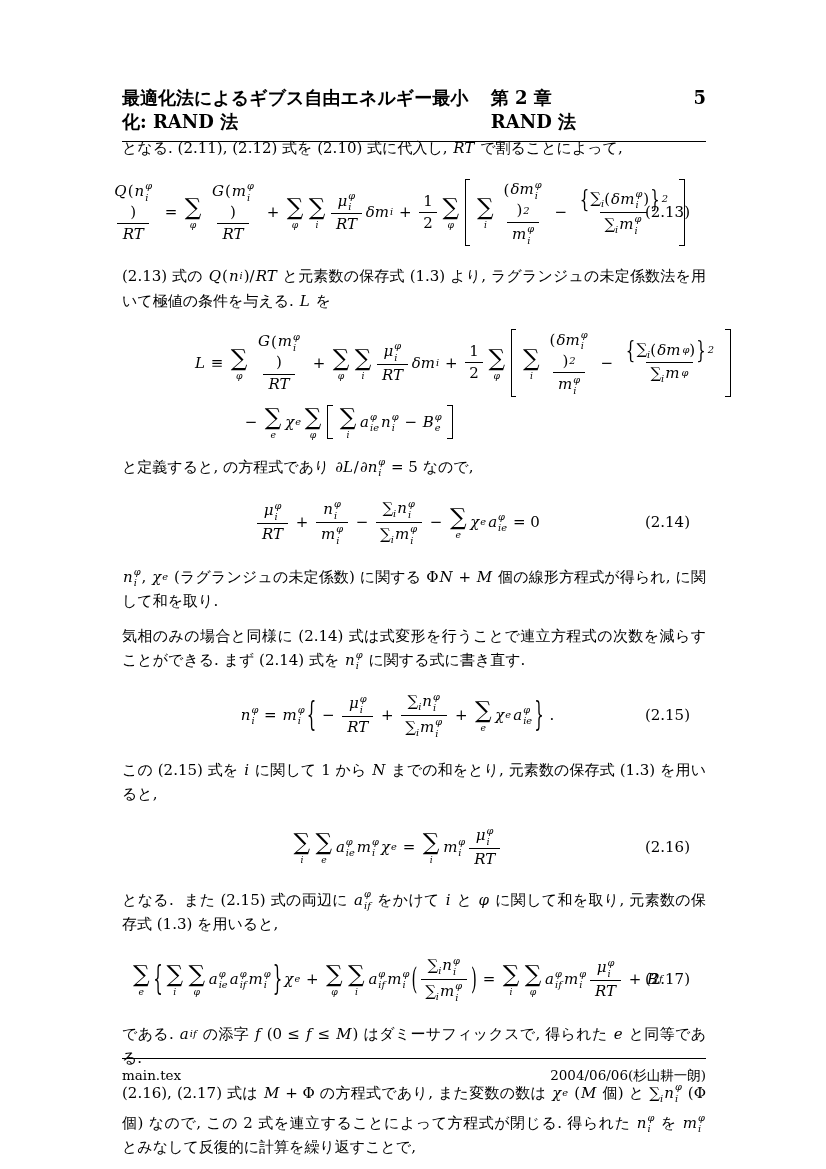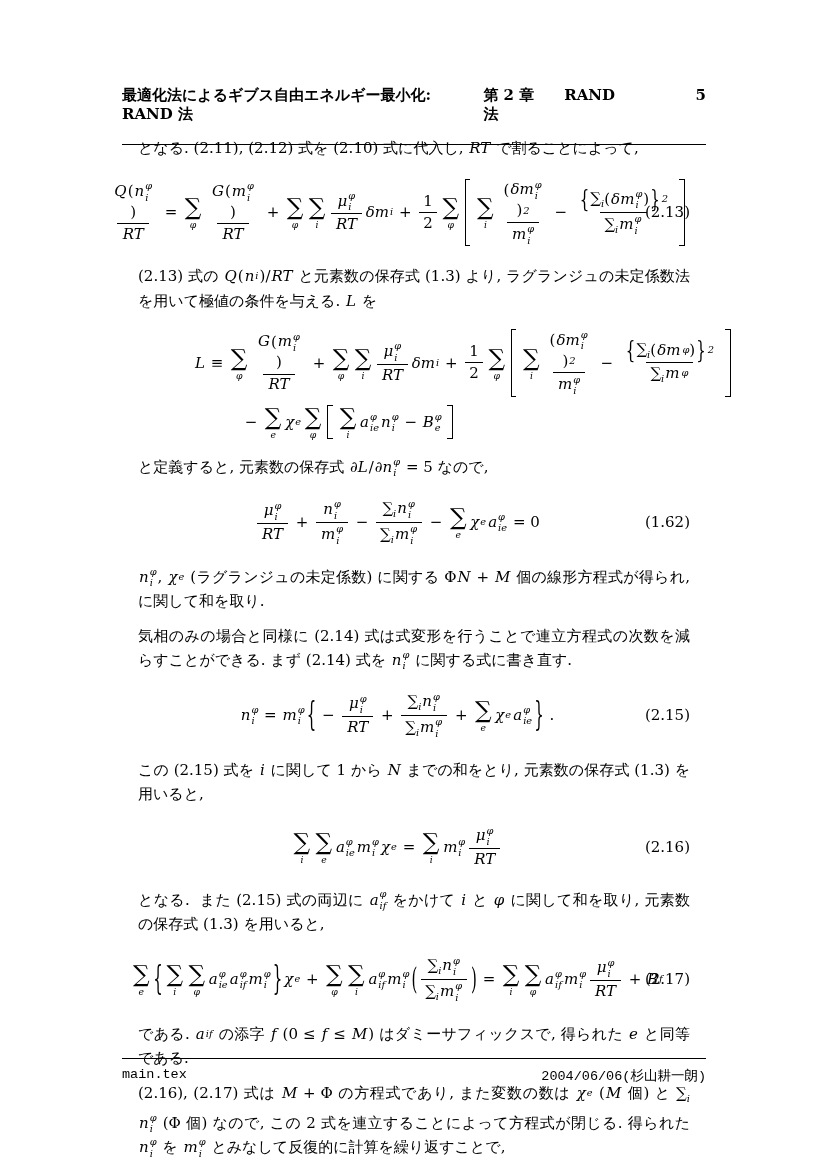--- a/index.html
+++ b/index.html
@@ -1,23 +1,23 @@
 <!DOCTYPE html>
 <html><head>
 <meta charset="utf-8">
 <style>
   html,body{margin:0;padding:0;background:#e8e8e8;}
   .page{position:relative;width:826px;height:1169px;background:#ffffff;margin:0 auto;
         font-family:"DejaVu Serif","Liberation Serif",serif;color:#000;overflow:hidden;}
   .header{position:absolute;left:122px;top:86px;width:584px;display:flex;justify-content:space-between;
-          align-items:center;border-bottom:1.5px solid #000;padding-bottom:20px;font-weight:bold;font-size:15px;}
+          align-items:center;border-bottom:1.5px solid #000;padding-bottom:7px;font-weight:bold;font-size:18px;}
   .header-right{display:flex;align-items:baseline;gap:47px;}
   .header-chapter{margin-right:28px;}
   .content{position:absolute;left:122px;top:126px;width:584px;font-size:15px;line-height:24.5px;}
-  .para{margin:10px 16px;text-align:justify;}
+  .para{margin:10px 0;text-align:justify;}
   .eq{position:relative;display:flex;justify-content:center;align-items:center;margin:6px 0;padding:8px 34px 8px 0;}
   .eq2{position:relative;margin:6px 0 6px 72px;padding:6px 0;}
   .eqrow{display:flex;align-items:center;}
   .eqrow+.eqrow{margin-left:46px;margin-top:8px;}
   .eqnum{position:absolute;right:16px;top:50%;transform:translateY(-50%);}
   .eqbody{display:inline-flex;align-items:center;flex-wrap:nowrap;}
   .mrow{display:inline-flex;align-items:center;}
   .mo{white-space:pre;}
   .op{margin:0 .32em;white-space:pre;}
   .mi{font-style:italic;padding:0 1px;white-space:pre;}
@@ -36,21 +36,21 @@
   .bsb{font-size:.62em;font-style:italic;margin-top:2px;}
   .isw{display:inline;white-space:nowrap;}
   .isb{font-size:.66em;vertical-align:-.38em;font-style:italic;}
   .qb{display:inline-flex;align-items:center;align-self:stretch;margin:0 3px;}
   .qbl,.qbr{align-self:stretch;width:5px;}
   .qbl{border:1.4px solid #000;border-right:0;margin-right:4px;}
   .qbr{border:1.4px solid #000;border-left:0;margin-left:4px;}
   .grp{display:inline-flex;align-items:center;}
   .stretchy{display:inline-block;line-height:1;margin:0 1px;transform:scaleY(var(--s,2));}
   .footer{position:absolute;left:122px;top:1058px;width:584px;border-top:1px solid #000;
-          padding-top:8px;display:flex;justify-content:space-between;font-size:13.5px;font-family:Liberation Mono, monospace;}
+          padding-top:8px;display:flex;justify-content:space-between;font-size:13.5px;}
 </style>
 </head>
 <body>
 
 <div class="page">
   <div class="header">
     <span>最適化法によるギブス自由エネルギー最小化: RAND 法</span>
     <span class="header-right">
       <span class="header-chapter">第 2 章　　RAND 法</span>
       <span>5</span>
@@ -328,21 +328,21 @@
                 <span class="vss">
                   <span class="vsp">φ</span>
                   <span class="vsb">e</span>
                 </span>
               </span>
             </span>
             <span class="qbr"></span>
           </span>
         </span>
       </div>
-      <div class="para"><span class="txt">と定義すると, 元素数の保存式 </span><span class="mi">∂L</span><span class="txt">/</span><span class="mrow">
+      <div class="para"><span class="txt">と定義すると, の方程式であり </span><span class="mi">∂L</span><span class="txt">/</span><span class="mrow">
           <span class="mi">∂n</span>
           <span class="vss">
             <span class="vsp">φ</span>
             <span class="vsb">i</span>
           </span>
         </span><span class="txt"> = 5 なので,</span></div>
       <div class="eq">
         <span class="eqbody">
           <span class="frac">
             <span class="fn"><span class="mrow">
@@ -400,21 +400,21 @@
           <span class="mrow">
             <span class="mi">a</span>
             <span class="vss">
               <span class="vsp">φ</span>
               <span class="vsb">ie</span>
             </span>
           </span>
           <span class="op">=</span>
           <span class="mo">0</span>
         </span>
-        <span class="eqnum">(1.62)</span>
+        <span class="eqnum">(2.14)</span>
       </div>
       <div class="para"><span class="mrow">
           <span class="mi">n</span>
           <span class="vss">
             <span class="vsp">φ</span>
             <span class="vsb">i</span>
           </span>
         </span><span class="txt">, </span><span class="mrow">
           <span class="mi">χ</span>
           <span class="sub">e</span>

